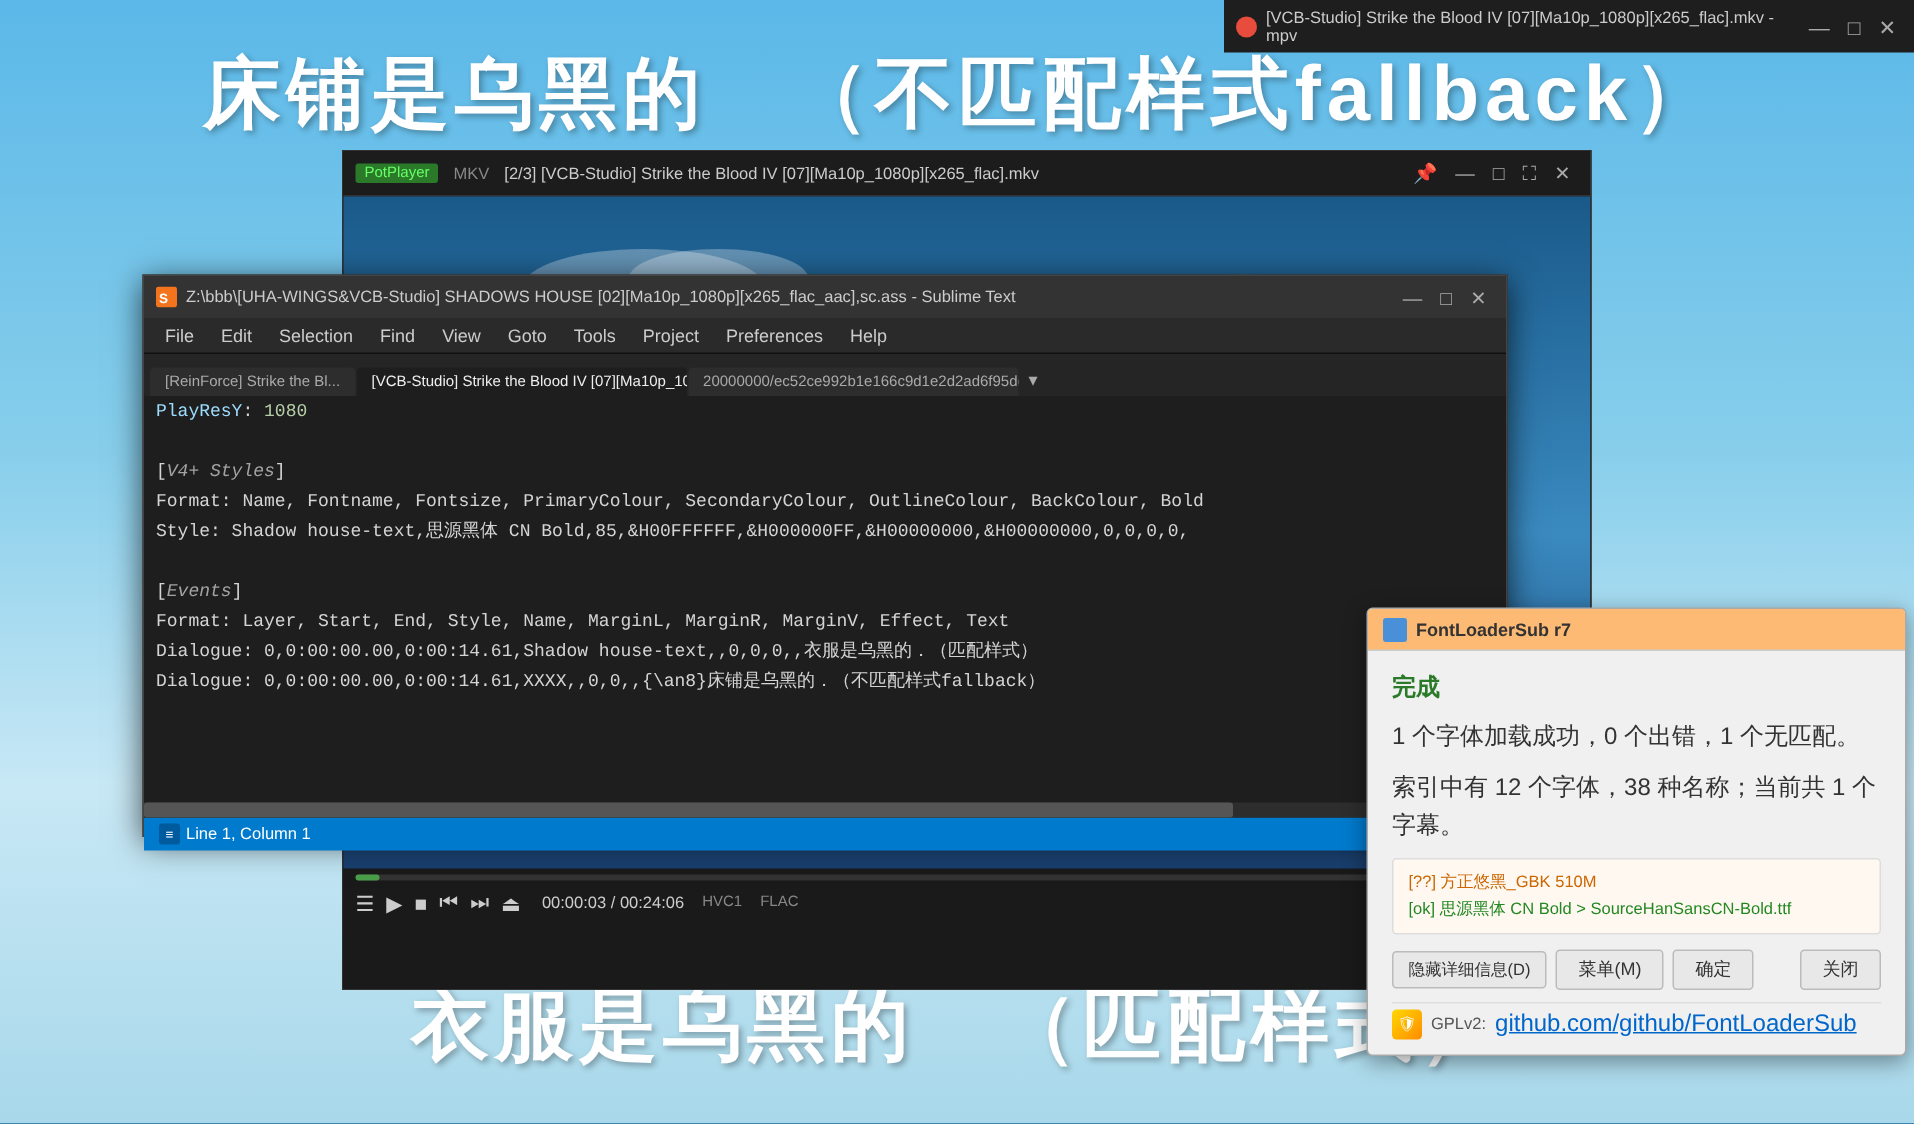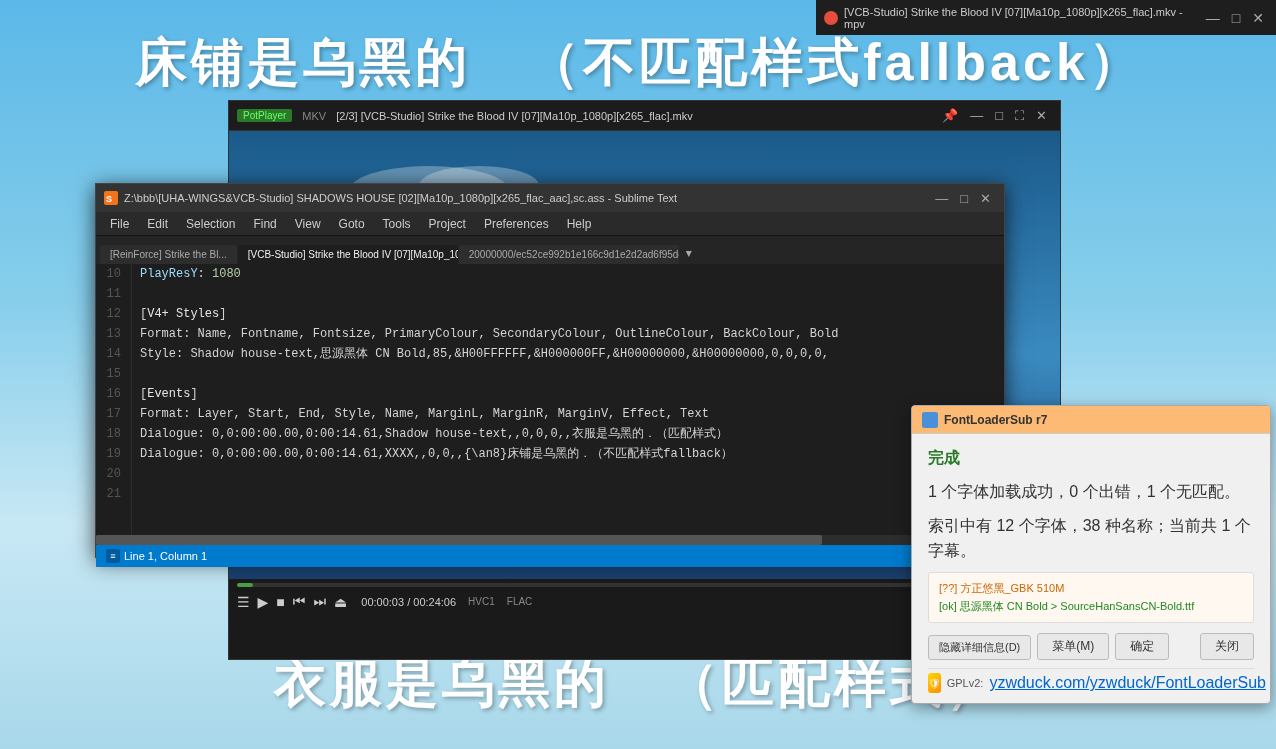--- a/index.html
+++ b/index.html
@@ -308,21 +308,21 @@
       overflow: hidden;
       line-height: 20px;
     }
 
     .st-line {
       height: 20px;
       line-height: 20px;
       white-space: nowrap;
       overflow: hidden;
     }
-    .c-keyword { color: #e5e5e5; }
+    .c-keyword { color: #a3a3a3; font-style: italic; }
     .c-number { color: #b5cea8; }
     .c-white { color: #d4d4d4; }
     .c-cyan { color: #9cdcfe; }
 
     .sublime-statusbar {
       background: #007acc;
       height: 22px;
       display: flex;
       align-items: center;
       padding: 0 10px;
@@ -404,21 +404,21 @@
     .fld-font-line {
       font-size: 11px;
       color: #555;
       line-height: 1.7;
     }
     .fld-font-line .fld-warn { color: #cc6600; }
     .fld-font-line .fld-ok { color: #228822; }
 
     .fld-actions {
       display: flex;
-      align-items: flex-end;
+      align-items: center;
       gap: 6px;
       margin-bottom: 8px;
     }
     .fld-expand-btn {
       background: #e8e8e8;
       border: 1px solid #bbb;
       border-radius: 3px;
       font-size: 11px;
       color: #333;
       padding: 4px 10px;
@@ -592,34 +592,20 @@
       <span>[VCB-Studio] Strike the Blood IV [07][Ma10p_1080p][x265_flac].ass</span>
 
     </div>
     <div class="st-tab">
       <span>20000000/ec52ce992b1e166c9d1e2d2ad6f95de0/Manifest...</span>
     </div>
     <span class="st-tab-more">▾</span>
   </div>
 
   <div class="sublime-editor">
-    <div class="st-line-numbers">
-      <div class="st-line-num">10</div>
-      <div class="st-line-num">11</div>
-      <div class="st-line-num">12</div>
-      <div class="st-line-num">13</div>
-      <div class="st-line-num">14</div>
-      <div class="st-line-num">15</div>
-      <div class="st-line-num">16</div>
-      <div class="st-line-num">17</div>
-      <div class="st-line-num">18</div>
-      <div class="st-line-num">19</div>
-      <div class="st-line-num">20</div>
-      <div class="st-line-num">21</div>
-    </div>
     <div class="st-code-area">
       <div class="st-line"><span class="c-cyan">PlayResY</span><span class="c-white">: </span><span class="c-number">1080</span></div>
       <div class="st-line"></div>
       <div class="st-line"><span class="c-white">[</span><span class="c-keyword">V4+ Styles</span><span class="c-white">]</span></div>
       <div class="st-line"><span class="c-white">Format: Name, Fontname, Fontsize, PrimaryColour, SecondaryColour, OutlineColour, BackColour, Bold</span></div>
       <div class="st-line"><span class="c-white">Style: Shadow house-text,思源黑体 CN Bold,85,&amp;H00FFFFFF,&amp;H000000FF,&amp;H00000000,&amp;H00000000,0,0,0,0,</span></div>
       <div class="st-line"></div>
       <div class="st-line"><span class="c-white">[</span><span class="c-keyword">Events</span><span class="c-white">]</span></div>
       <div class="st-line"><span class="c-white">Format: Layer, Start, End, Style, Name, MarginL, MarginR, MarginV, Effect, Text</span></div>
       <div class="st-line"><span class="c-white">Dialogue: 0,0:00:00.00,0:00:14.61,Shadow house-text,,0,0,0,,衣服是乌黑的．（匹配样式）</span></div>
@@ -663,16 +649,16 @@
     </div>
     <div class="fld-actions">
       <button class="fld-expand-btn">隐藏详细信息(D)</button>
       <button class="fld-btn">菜单(M)</button>
       <button class="fld-btn fld-btn-confirm">确定</button>
       <button class="fld-btn fld-btn-close">关闭</button>
     </div>
     <div class="fld-gplv2">
       <div class="fld-shield">🛡</div>
       <span class="fld-gpl-text">GPLv2:</span>
-      <span class="fld-gpl-link">yzwduck.com/yzwduck/FontLoaderSub</span>
+      <span class="fld-gpl-link">github.com/github/FontLoaderSub</span>
     </div>
   </div>
 </div>
 
 </body></html>

